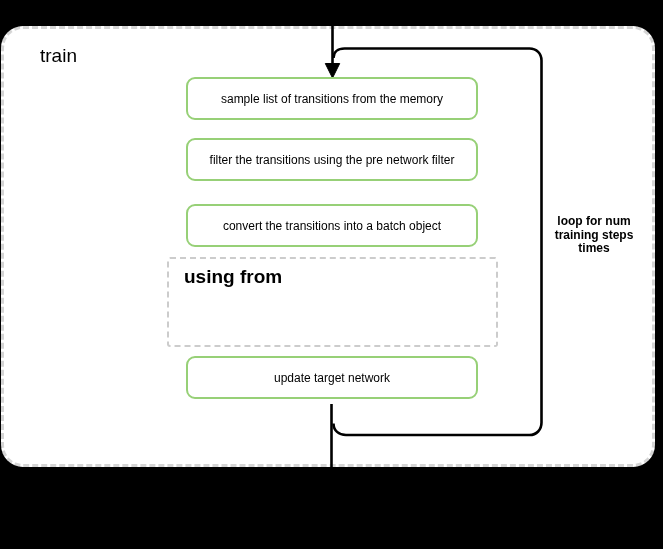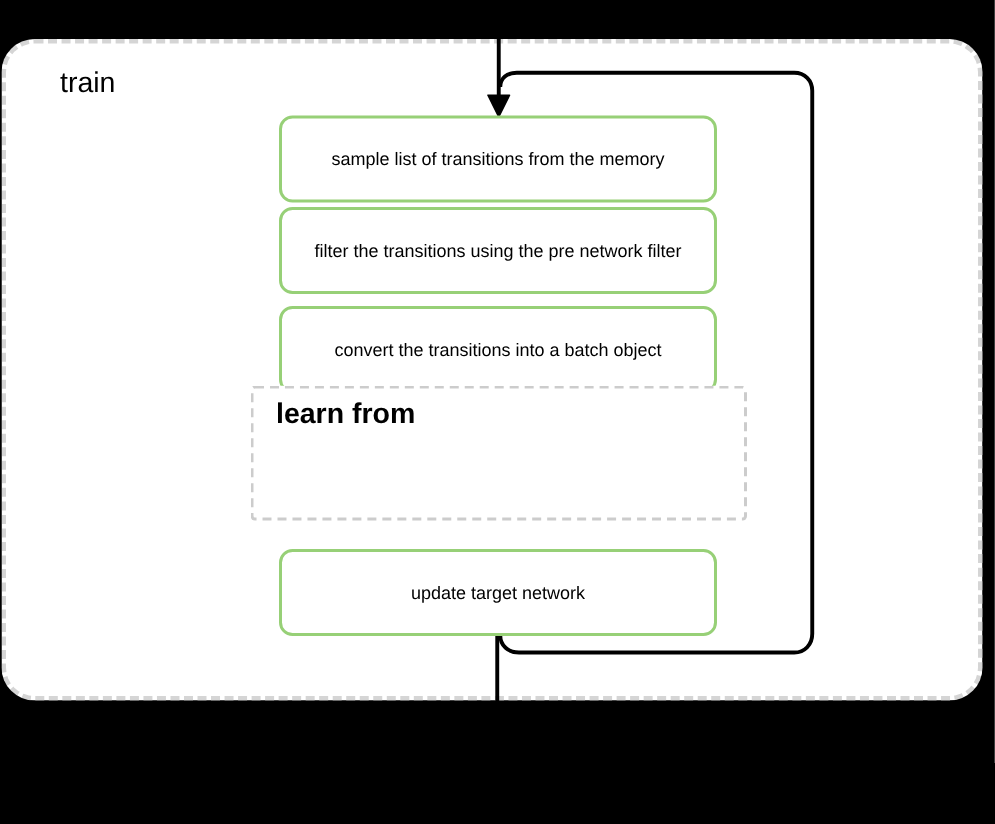--- a/index.html
+++ b/index.html
@@ -44,36 +44,36 @@
   .connectors{
     position:absolute;
     left:0; top:0;
     width:663px; height:549px;
     pointer-events:none;
   }
   .step{
     position:absolute;
     left:186px;
     width:292px;
-    height:58px;
+    height:43px;
     box-sizing:border-box;
     background:var(--step_fill);
     border:2.5px solid var(--step_border);
     border-radius:9px;
     display:flex;
     align-items:center;
     justify-content:center;
     text-align:center;
     font-size:12px;
     line-height:14px;
   }
   .step-1{top:77px;}
   .step-2{top:138px;}
   .step-3{top:204px;}
-  .step-4{top:366px;}
+  .step-4{top:356px;}
   .subprocess{
     position:absolute;
     left:167px; top:257px;
     width:331px; height:90px;
     box-sizing:border-box;
     background:var(--canvas);
     border:2.5px dashed var(--subprocess_border);
     border-radius:3px;
     padding:7px 10px 0 15px;
     font-size:19px;
@@ -114,19 +114,24 @@
     <line x1="331.5" y1="404" x2="331.5" y2="500" stroke="#000000" stroke-width="2.6"></line>
   </svg>
 
   <div class="step step-1">sample list of transitions from the memory</div>
 
   <div class="step step-2">filter the transitions using the pre network filter</div>
 
   <div class="step step-3">convert the transitions into a batch object</div>
 
   <div class="subprocess">
-    <span class="line">learn from</span>
+    <span class="line">using from</span>
   </div>
 
   <div class="step step-4">update target network</div>
 
+  <div class="loop-label">
+    <div>loop for num</div>
+    <div>training steps</div>
+    <div>times</div>
+  </div>
 
 </div>
 
 </body></html>

